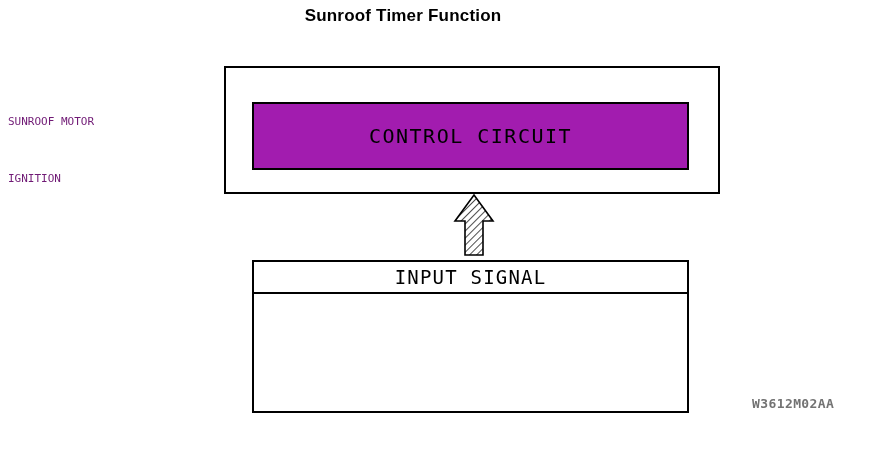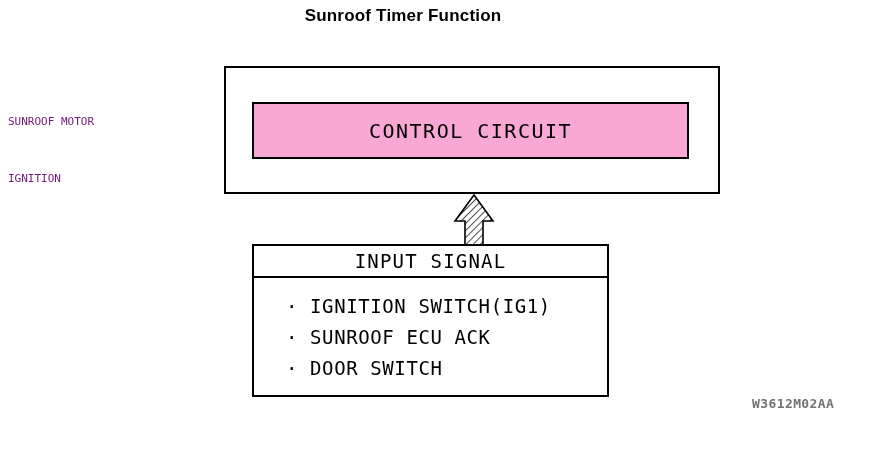--- a/index.html
+++ b/index.html
@@ -62,24 +62,24 @@
     box-sizing: border-box;
     background: #ffffff;
   }
 
   
   .control-box {
     position: absolute;
     left: 252px;
     top: 102px;
     width: 437px;
-    height: 57px;
+    height: 68px;
     border: 2px solid #000000;
     box-sizing: border-box;
-    background: #f9a8d4;
+    background: #a21caf;
     display: flex;
     align-items: center;
     justify-content: center;
   }
   .control-box .label {
     font-family: "DejaVu Sans Mono", monospace;
     font-size: 20px;
     letter-spacing: 1.5px;
     color: #000000;
   }
@@ -90,22 +90,22 @@
     left: 452px;
     top: 194px;
     width: 44px;
     height: 62px;
   }
 
   
   .input-box {
     position: absolute;
     left: 252px;
-    top: 244px;
-    width: 357px;
+    top: 260px;
+    width: 437px;
     height: 153px;
     border: 2px solid #000000;
     box-sizing: border-box;
     background: #ffffff;
   }
   .input-header {
     position: absolute;
     left: 0;
     top: 0;
     width: 100%;
@@ -177,22 +177,17 @@
         </pattern>
       </defs>
       <polygon points="22,1 41,27 31,27 31,61 13,61 13,27 3,27" fill="url(#hatch)" stroke="#000000" stroke-width="1.6"></polygon>
     </svg>
   </div>
 
   <div class="input-box">
     <div class="input-header">
       <span class="label">INPUT SIGNAL</span>
     </div>
-    <div class="input-list">
-      <div class="item">· IGNITION SWITCH(IG1)</div>
-      <div class="item">· SUNROOF ECU ACK</div>
-      <div class="item">· DOOR SWITCH</div>
-    </div>
   </div>
 
   <div class="code">W3612M02AA</div>
 
 </div>
 
 </body></html>

